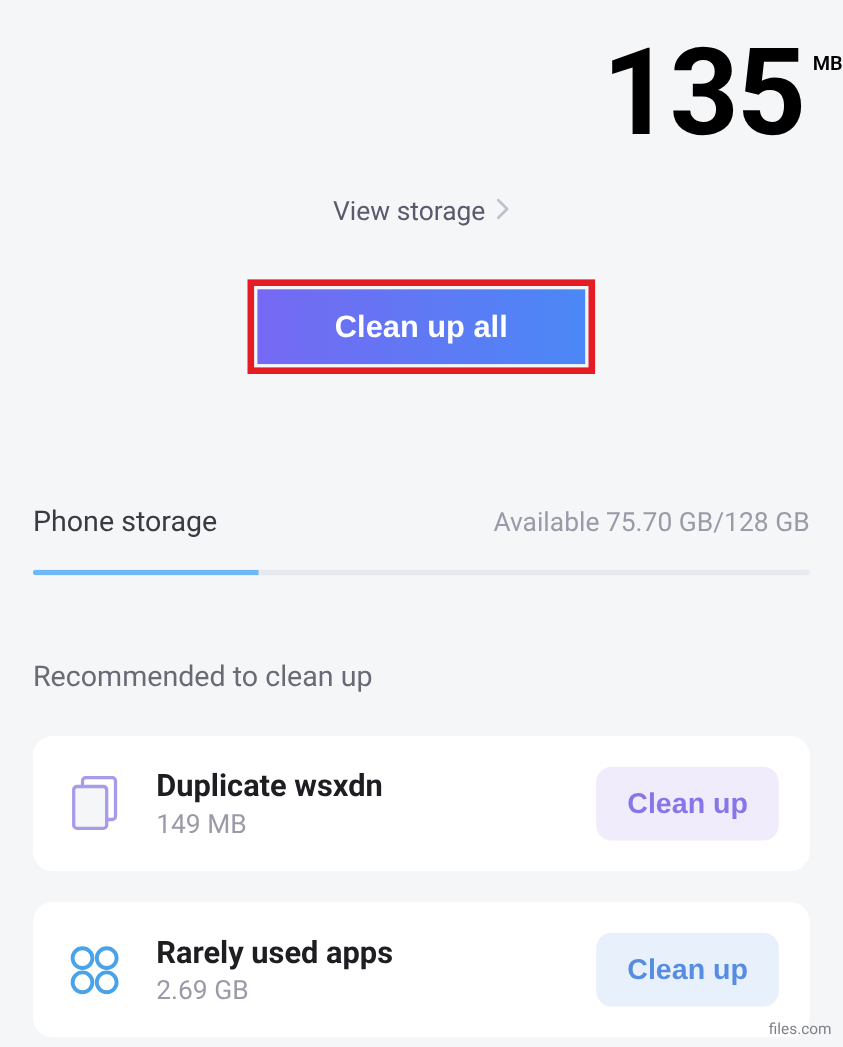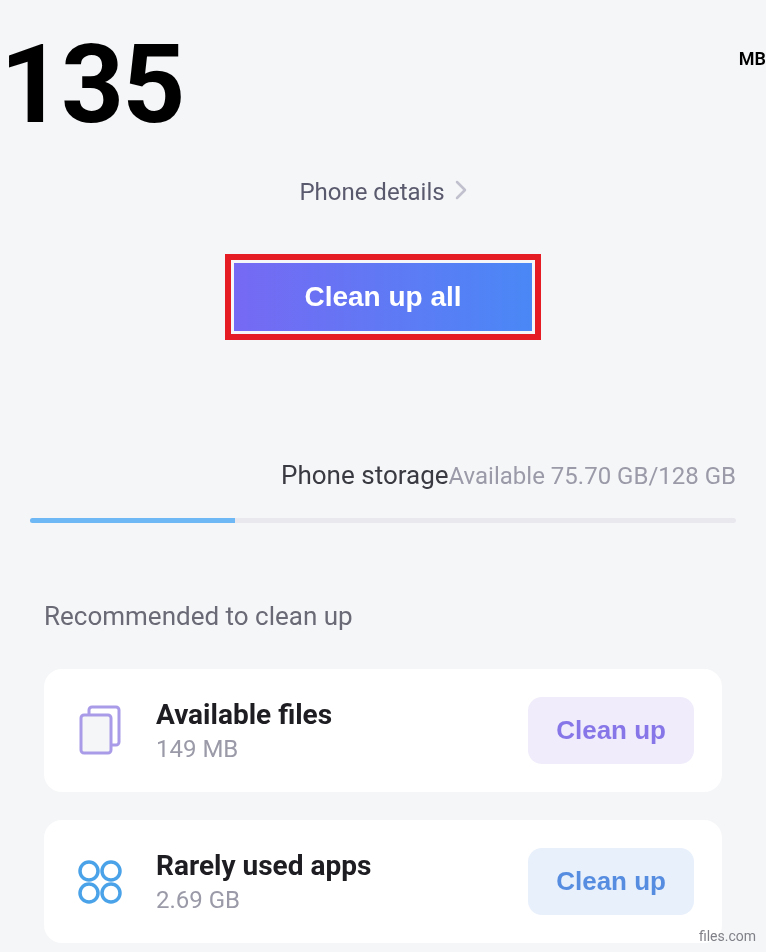--- a/index.html
+++ b/index.html
@@ -9,21 +9,21 @@
       background: #f5f6f8;
       font-family: -apple-system, BlinkMacSystemFont, "Segoe UI", Roboto, Helvetica, Arial, sans-serif;
       position: relative;
     }
     .top-section {
       padding-top: 30px;
       text-align: center;
     }
     .size-display {
       display: flex;
-      justify-content: space-between;
+      justify-content: flex-end;
       align-items: flex-start;
       gap: 8px;
     }
     .size-value {
       font-size: 110px;
       font-weight: 700;
       color: #000;
       line-height: 1;
       letter-spacing: -2px;
     }
@@ -65,22 +65,23 @@
       padding: 18px 70px;
       cursor: pointer;
       display: block;
     }
     .storage-section {
       margin-top: 120px;
       padding: 0 30px;
     }
     .storage-header {
       display: flex;
-      justify-content: flex-end;
+      justify-content: space-between;
       align-items: baseline;
+      gap: 46px;
     }
     .storage-title {
       font-size: 26px;
       color: #3a3a42;
       font-weight: 400;
     }
     .storage-available {
       font-size: 24px;
       color: #9a9aa8;
     }
@@ -91,21 +92,21 @@
       border-radius: 3px;
       overflow: hidden;
     }
     .storage-fill {
       height: 100%;
       background: #6eb8f5;
       width: 29%;
     }
     .recommended {
       margin-top: 78px;
-      padding: 0 44px;
+      padding: 0 30px;
     }
     .recommended-title {
       font-size: 26px;
       color: #6a6a76;
       font-weight: 400;
     }
     .card {
       background: #fff;
       border-radius: 18px;
       margin-top: 38px;
@@ -160,21 +161,21 @@
   </style>
 </head>
 <body>
 
 <div class="top-section">
   <div class="size-display">
     <span class="size-value">135</span>
     <span class="size-unit">MB</span>
   </div>
   <div class="view-details">
-    <span>Phone details</span>
+    <span>View storage</span>
     <span class="chevron">
       <svg width="12" height="20" viewBox="0 0 12 20">
           <path d="M2 2 L10 10 L2 18" stroke="#c0c0ce" stroke-width="2.5" fill="none" stroke-linecap="round" stroke-linejoin="round"></path>
         </svg>
     </span>
   </div>
   <div class="clean-all-wrap">
     <div class="highlight-border">
       <button class="clean-all-btn">Clean up all</button>
     </div>
@@ -195,21 +196,21 @@
   <div class="recommended-title">Recommended to clean up</div>
 
   <div class="card">
     <span class="card-icon">
       <svg width="46" height="52" viewBox="0 0 46 52">
         <rect x="12" y="2" width="30" height="38" rx="3" fill="none" stroke="#a99be8" stroke-width="3"></rect>
         <rect x="4" y="10" width="30" height="38" rx="3" fill="#f5f6f8" stroke="#a99be8" stroke-width="3"></rect>
       </svg>
     </span>
     <div class="card-body">
-      <div class="card-title">Available files</div>
+      <div class="card-title">Duplicate wsxdn</div>
       <div class="card-sub">149 MB</div>
     </div>
     <button class="card-btn purple">Clean up</button>
   </div>
 
   <div class="card">
     <span class="card-icon">
       <svg width="48" height="48" viewBox="0 0 48 48">
         <circle cx="13" cy="13" r="9" fill="none" stroke="#4aa3e8" stroke-width="3.5"></circle>
         <circle cx="35" cy="13" r="9" fill="none" stroke="#4aa3e8" stroke-width="3.5"></circle>

